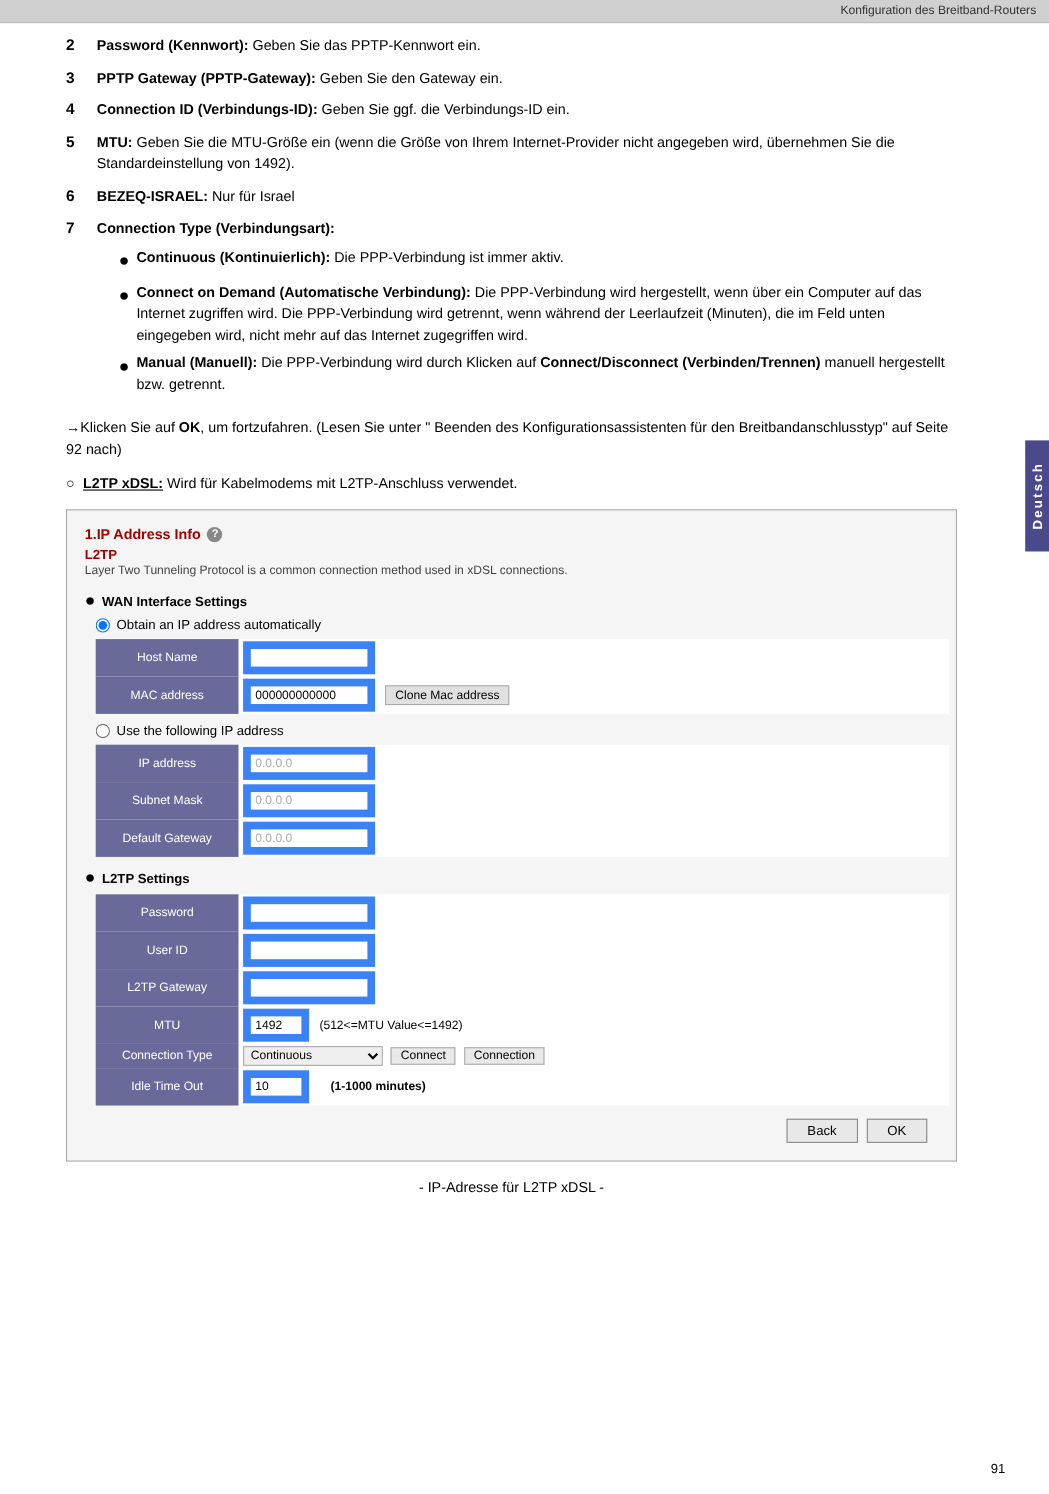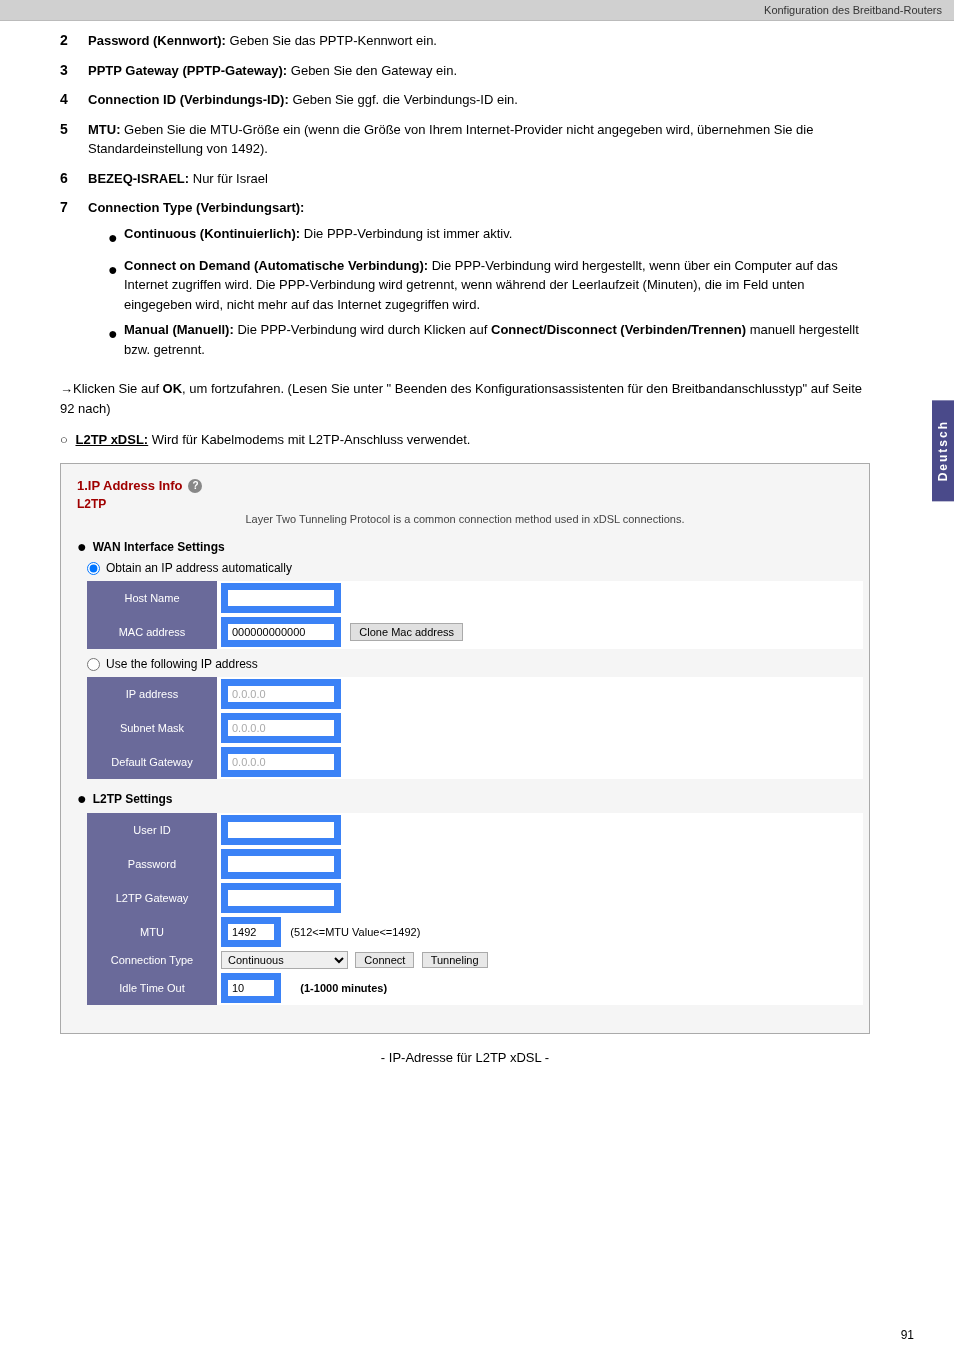--- a/index.html
+++ b/index.html
@@ -132,21 +132,20 @@
     .l2tp-subtitle {
       color: #a00000;
       font-weight: bold;
       font-size: 12px;
       margin-bottom: 2px;
     }
     .l2tp-desc {
       font-size: 11px;
       color: #444;
       margin-bottom: 14px;
-      text-align: center;
     }
 
     
     .settings-section {
       margin-bottom: 12px;
     }
     .settings-title {
       font-weight: bold;
       font-size: 12px;
       margin-bottom: 6px;
@@ -421,28 +420,28 @@
     <div class="settings-section">
       <div class="settings-title">
         <span class="bullet-point">●</span>
         <span>L2TP Settings</span>
       </div>
 
       <table class="form-table">
 
         <tbody>
             <tr>
+          <td class="label-cell">Password</td>
+          <td class="input-cell">
+            <input type="text" value="" style="">
+          </td>
+        </tr>
+
+        <tr>
           <td class="label-cell">User ID</td>
-          <td class="input-cell">
-            <input type="text" value="" style="">
-          </td>
-        </tr>
-
-        <tr>
-          <td class="label-cell">Password</td>
           <td class="input-cell">
             <input type="text" value="" style="">
           </td>
         </tr>
 
         <tr>
           <td class="label-cell">L2TP Gateway</td>
           <td class="input-cell">
             <input type="text" value="" style="">
           </td>
@@ -458,35 +457,39 @@
 
         <tr>
           <td class="label-cell">Connection Type</td>
           <td class="input-cell">
             <select>
               <option>Continuous</option>
               <option>Connect on Demand</option>
               <option>Manual</option>
             </select>
             <button class="action-btn">Connect</button>
-            <button class="action-btn">Tunneling</button>
+            <button class="action-btn">Connection</button>
           </td>
         </tr>
 
         <tr>
           <td class="label-cell">Idle Time Out</td>
           <td class="input-cell">
             <input type="text" value="10" style="width: 60px;">
             <span style="font-size:11px; margin-left:16px;font-weight:bold;">(1-1000 minutes)</span>
           </td>
         </tr>
       </tbody>
         </table>
     </div>
 
+    <div class="bottom-buttons">
+      <button class="nav-btn">Back</button>
+      <button class="nav-btn">OK</button>
+    </div>
 
   </div>
 
   <div class="caption">- IP-Adresse für L2TP xDSL -</div>
 
 </div>
 
 <div class="page-number">91</div>
 
 </body></html>

